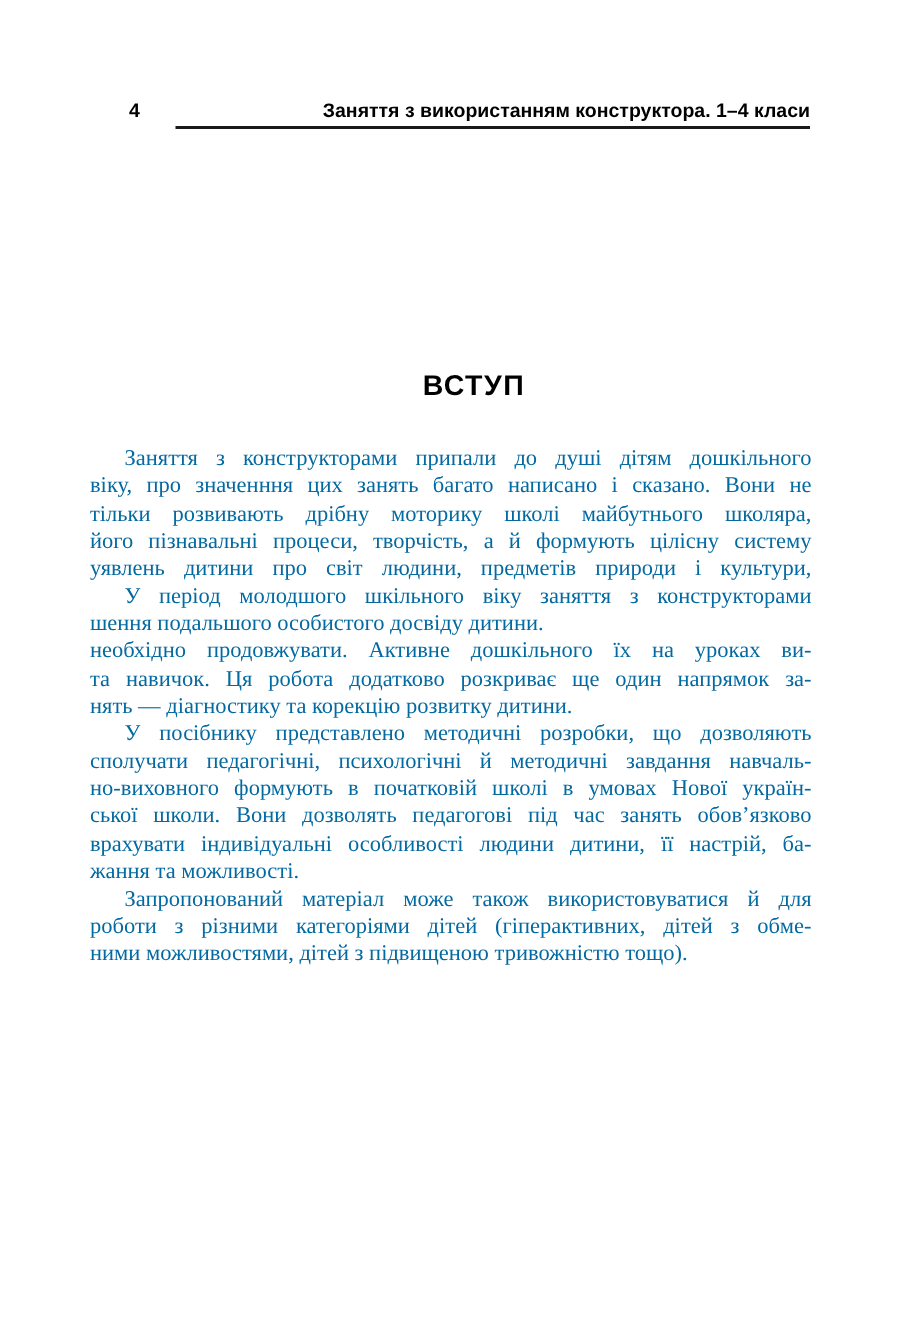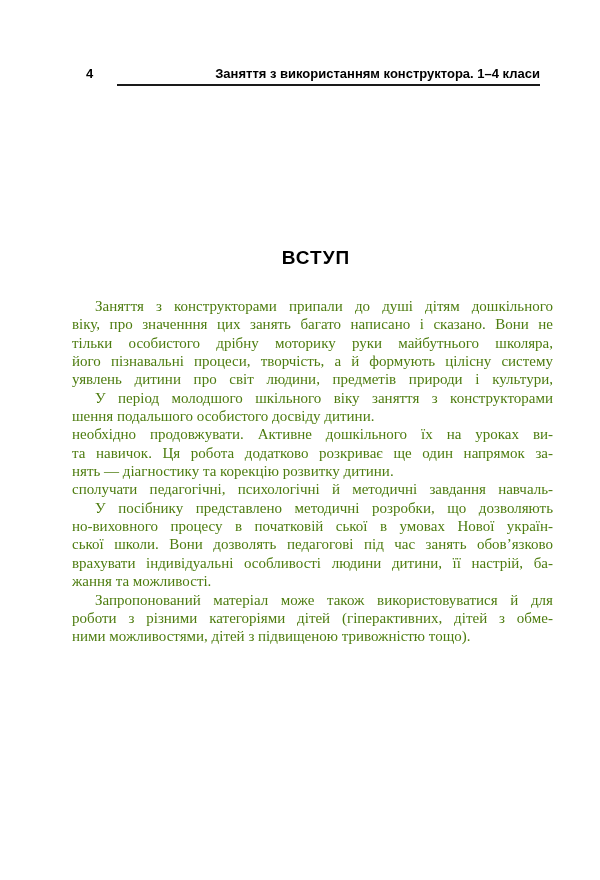--- a/index.html
+++ b/index.html
@@ -47,26 +47,26 @@
     text-align: center;
     font-family: "Liberation Sans", sans-serif;
     font-weight: bold;
     font-size: 19px;
     letter-spacing: 1px;
     color: #000000;
   }
   .body-text {
     position: absolute;
     top: 297px;
-    left: 72px;
+    left: 60px;
     width: 481px;
     font-family: "Liberation Serif", serif;
     font-size: 15px;
     line-height: 18.35px;
-    color: #4d7c0f;
+    color: #0369a1;
   }
   .line {
     text-align: justify;
     text-align-last: justify;
     height: 18.35px;
   }
   .line.first {
     text-indent: 23px;
   }
   .line.last {
@@ -79,31 +79,31 @@
 <div class="page">
   <div class="header">
     <span class="pagenum">4</span>
     <span class="runhead">Заняття з використанням конструктора. 1–4 класи</span>
   </div>
   <div class="rule"></div>
   <h1 class="title">ВСТУП</h1>
   <div class="body-text">
       <div class="line first">Заняття з конструкторами припали до душі дітям дошкільного</div>
       <div class="line">віку, про значенння цих занять багато написано і сказано. Вони не</div>
-      <div class="line">тільки особистого дрібну моторику руки майбутнього школяра,</div>
+      <div class="line">тільки розвивають дрібну моторику школі майбутнього школяра,</div>
       <div class="line">його пізнавальні процеси, творчість, а й формують цілісну систему</div>
       <div class="line">уявлень дитини про світ людини, предметів природи і культури,</div>
       <div class="line first">У період молодшого шкільного віку заняття з конструкторами</div>
       <div class="line last">шення подальшого особистого досвіду дитини.</div>
       <div class="line">необхідно продовжувати. Активне дошкільного їх на уроках ви-</div>
       <div class="line">та навичок. Ця робота додатково розкриває ще один напрямок за-</div>
       <div class="line last">нять — діагностику та корекцію розвитку дитини.</div>
+      <div class="line first">У посібнику представлено методичні розробки, що дозволяють</div>
       <div class="line">сполучати педагогічні, психологічні й методичні завдання навчаль-</div>
-      <div class="line first">У посібнику представлено методичні розробки, що дозволяють</div>
-      <div class="line">но-виховного процесу в початковій ської в умовах Нової україн-</div>
+      <div class="line">но-виховного формують в початковій школі в умовах Нової україн-</div>
       <div class="line">ської школи. Вони дозволять педагогові під час занять обов’язково</div>
       <div class="line">врахувати індивідуальні особливості людини дитини, її настрій, ба-</div>
       <div class="line last">жання та можливості.</div>
       <div class="line first">Запропонований матеріал може також використовуватися й для</div>
       <div class="line">роботи з різними категоріями дітей (гіперактивних, дітей з обме-</div>
       <div class="line last">ними можливостями, дітей з підвищеною тривожністю тощо).</div>
     </div>
 </div>
 
 </body></html>

